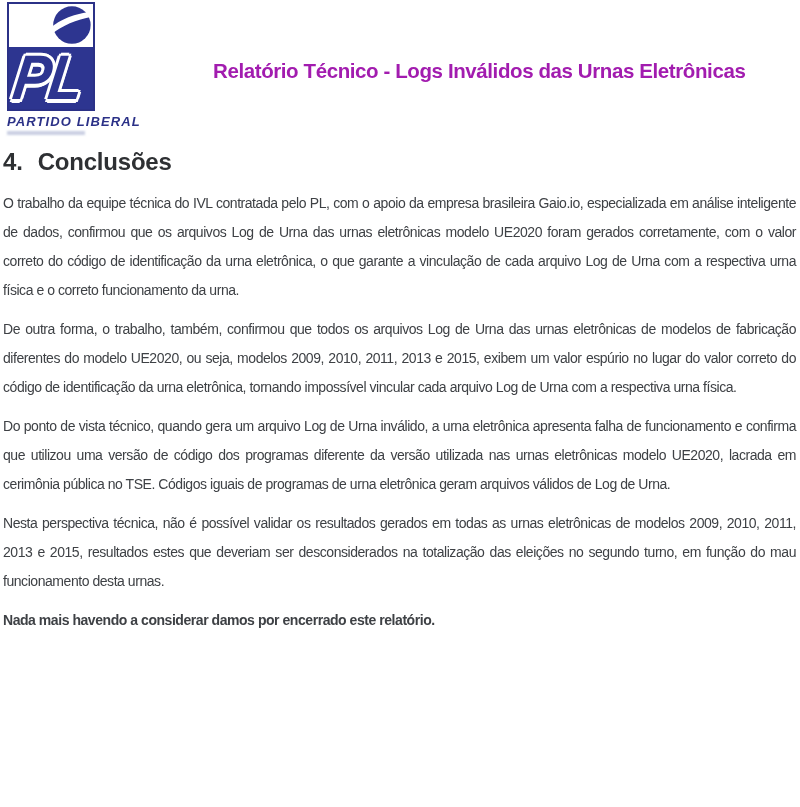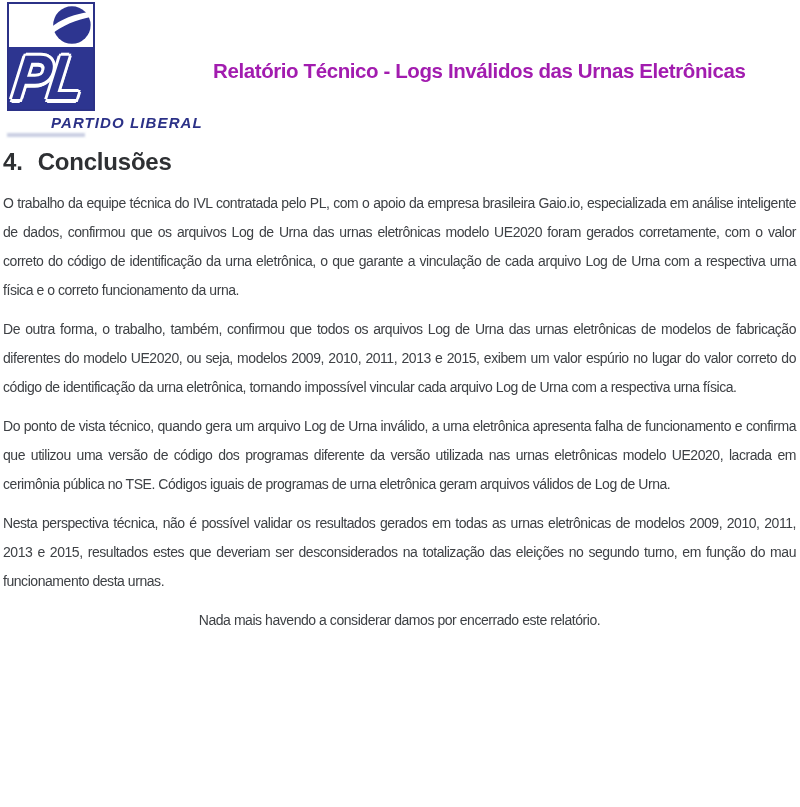--- a/index.html
+++ b/index.html
@@ -62,25 +62,24 @@
       0 -3px 0 #fff, 0 3px 0 #fff,
       -2px -2px 0 #fff, 2px -2px 0 #fff,
       -2px 2px 0 #fff, 2px 2px 0 #fff;
     letter-spacing: -2px;
     padding-right: 6px;
   }
   .party-name {
     margin-top: 3px;
     font-style: italic;
     font-weight: 700;
-    font-size: 15px;
+    font-size: 13px;
     letter-spacing: 1.1px;
     color: #2b3187;
     white-space: nowrap;
-    margin-left: 44px;
   }
   .logo-subline {
     margin-top: 2px;
     width: 78px;
     height: 4px;
     background: #b9c0da;
     opacity: 0.75;
     filter: blur(1px);
   }
 
@@ -119,21 +118,22 @@
   }
   .content p {
     margin: 0 0 10px 0;
     font-size: 14px;
     line-height: 29px;
     letter-spacing: -0.45px;
     color: #3e4145;
     text-align: justify;
   }
   .content p.last {
-    text-align: center;
+    text-align: left;
+    font-weight: bold;
   }
 </style>
 </head>
 <body>
 
 <div class="page">
 
   <div class="logo">
     <div class="logo-box">
       <div class="logo-top">

